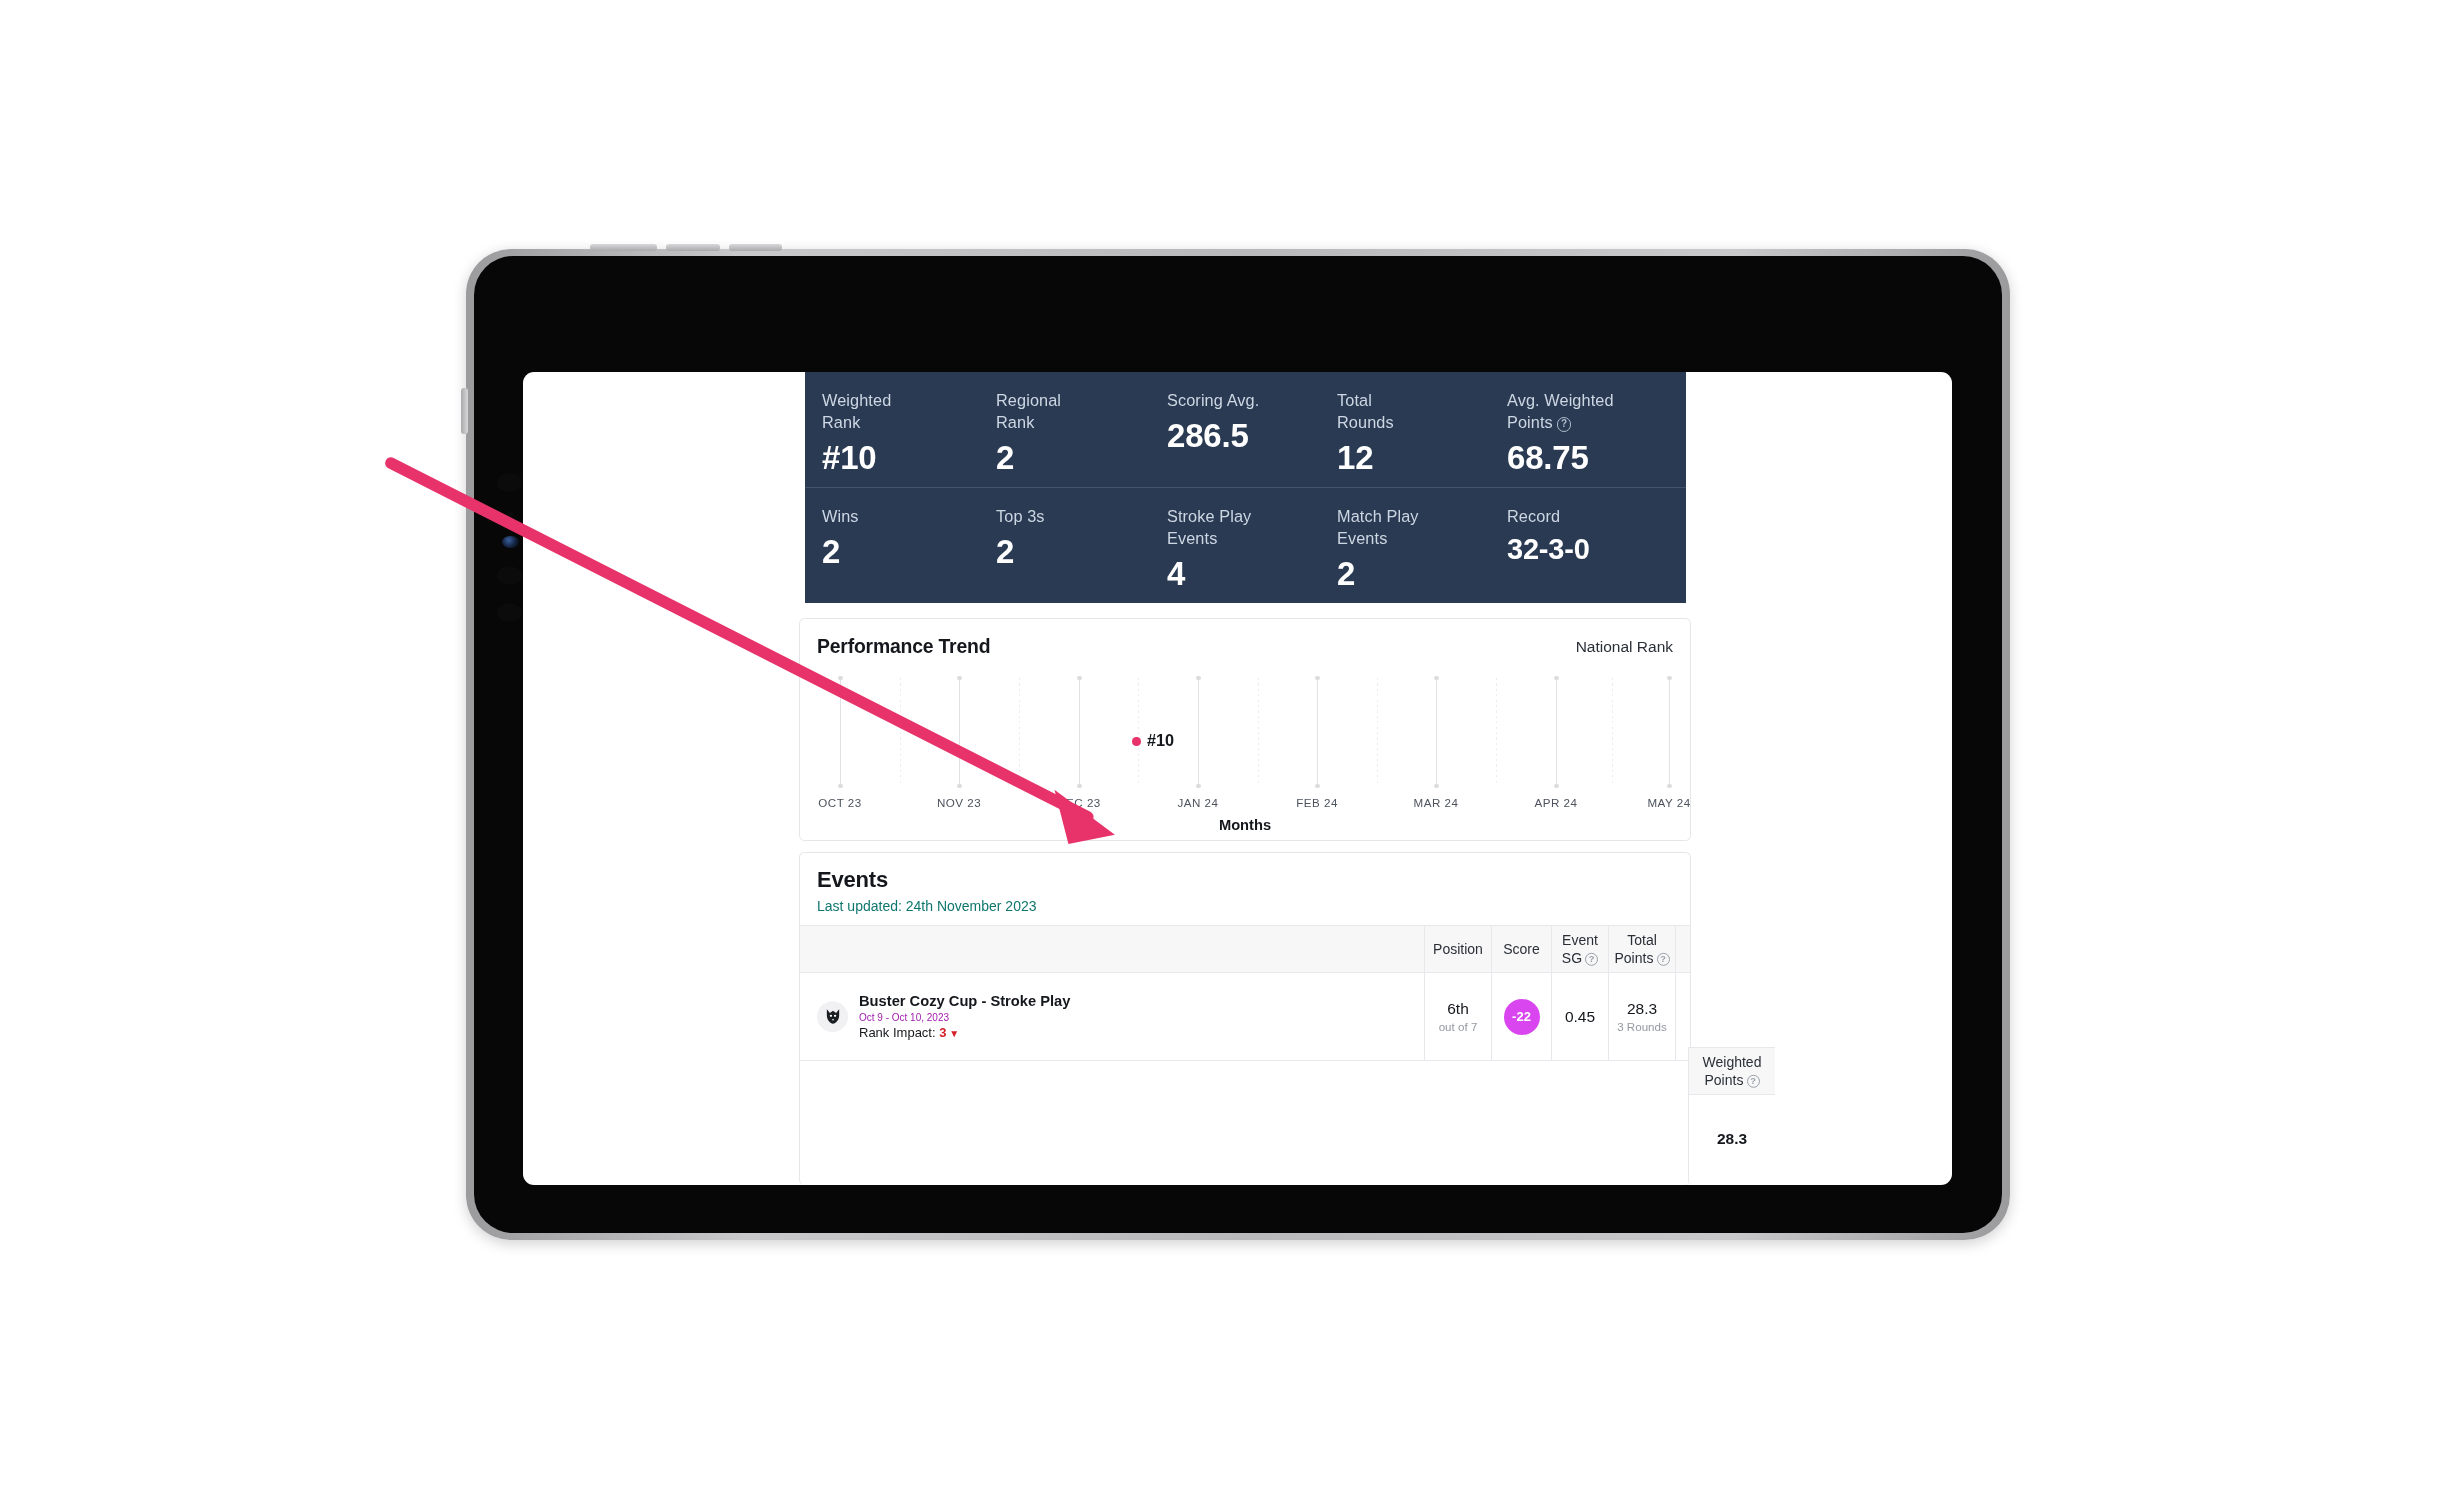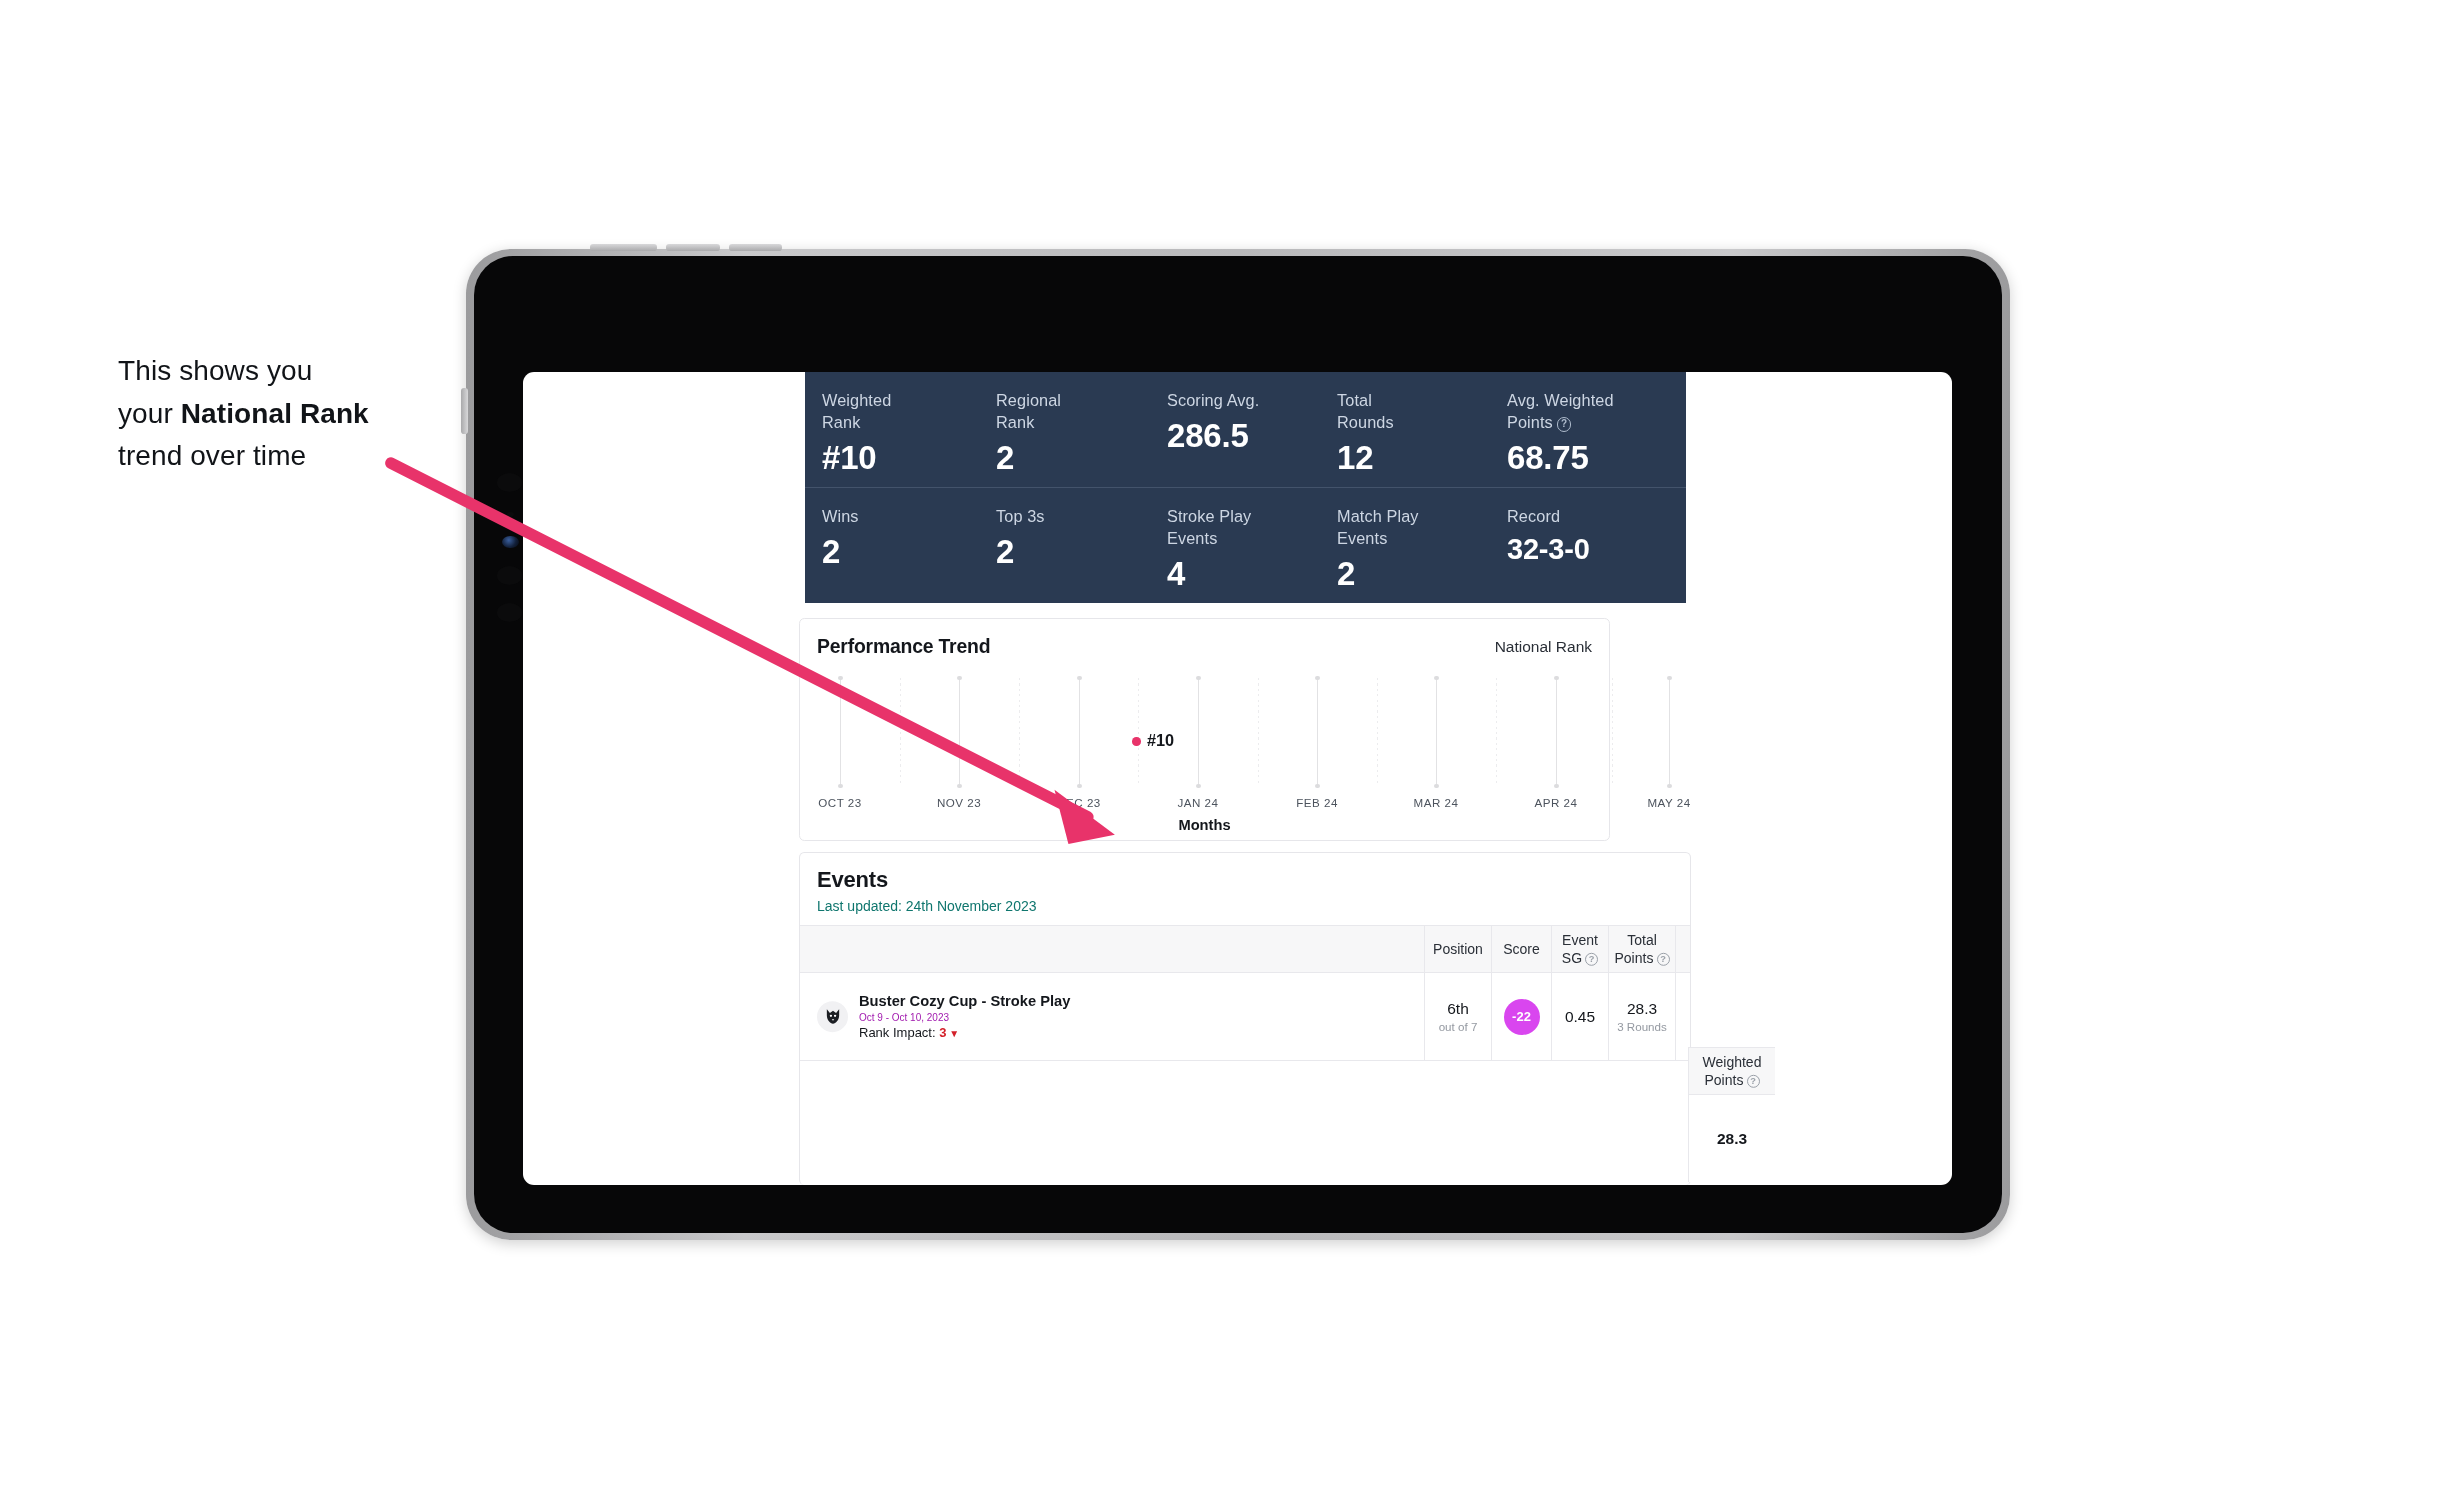--- a/index.html
+++ b/index.html
@@ -75,21 +75,21 @@
     border: 1.2px solid #aebbcc; color: #aebbcc; font-size: 10px;
     line-height: 12.4px; text-align: center; vertical-align: 0.8px; margin-left: 3.9px;
     font-weight: 700;
   }
 
   
   .card {
     position: absolute; background: #fff;
     border: 0.8px solid #e6e6ea; border-radius: 5.4px;
   }
-  .chart-card { left: 276px; top: 246px; width: 811px; height: 223px; }
+  .chart-card { left: 276px; top: 246px; width: 892px; height: 223px; }
   .events-card { left: 276px; top: 480px; width: 892px; height: 333px; border-bottom: none; }
 
   .chart-title {
     position: absolute; left: 17px; top: 15.5px;
     font-size: 19.4px; font-weight: 700; color: #14171c; letter-spacing: -0.2px;
   }
   .chart-legend {
     position: absolute; right: 17px; top: 18.6px;
     font-size: 15.5px; color: #2a2f37;
   }
@@ -169,25 +169,20 @@
     color: #fff; font-size: 13px; font-weight: 700;
     display: flex; align-items: center; justify-content: center;
     margin: 0 auto;
   }
 </style>
 </head>
 <body>
 
 <div id="stage">
 
-  <div class="annotation">
-    <div>This shows you</div>
-    <div><span>your </span><b>National Rank</b></div>
-    <div>trend over time</div>
-  </div>
 
   <div class="tablet">
     <div class="btn-top" style="left:124px;width:67px;"></div>
     <div class="btn-top" style="left:200px;width:54px;"></div>
     <div class="btn-top" style="left:263px;width:53px;"></div>
     <div class="btn-side" style="top:139px;height:46px;"></div>
 
     <div class="tablet-screenbed">
       <div class="cam" style="left:23px; top:217px; width:25px; height:18.6px;"></div>
       <div class="cam" style="left:33px; top:256px; width:7.7px; height:5.4px;"></div>

